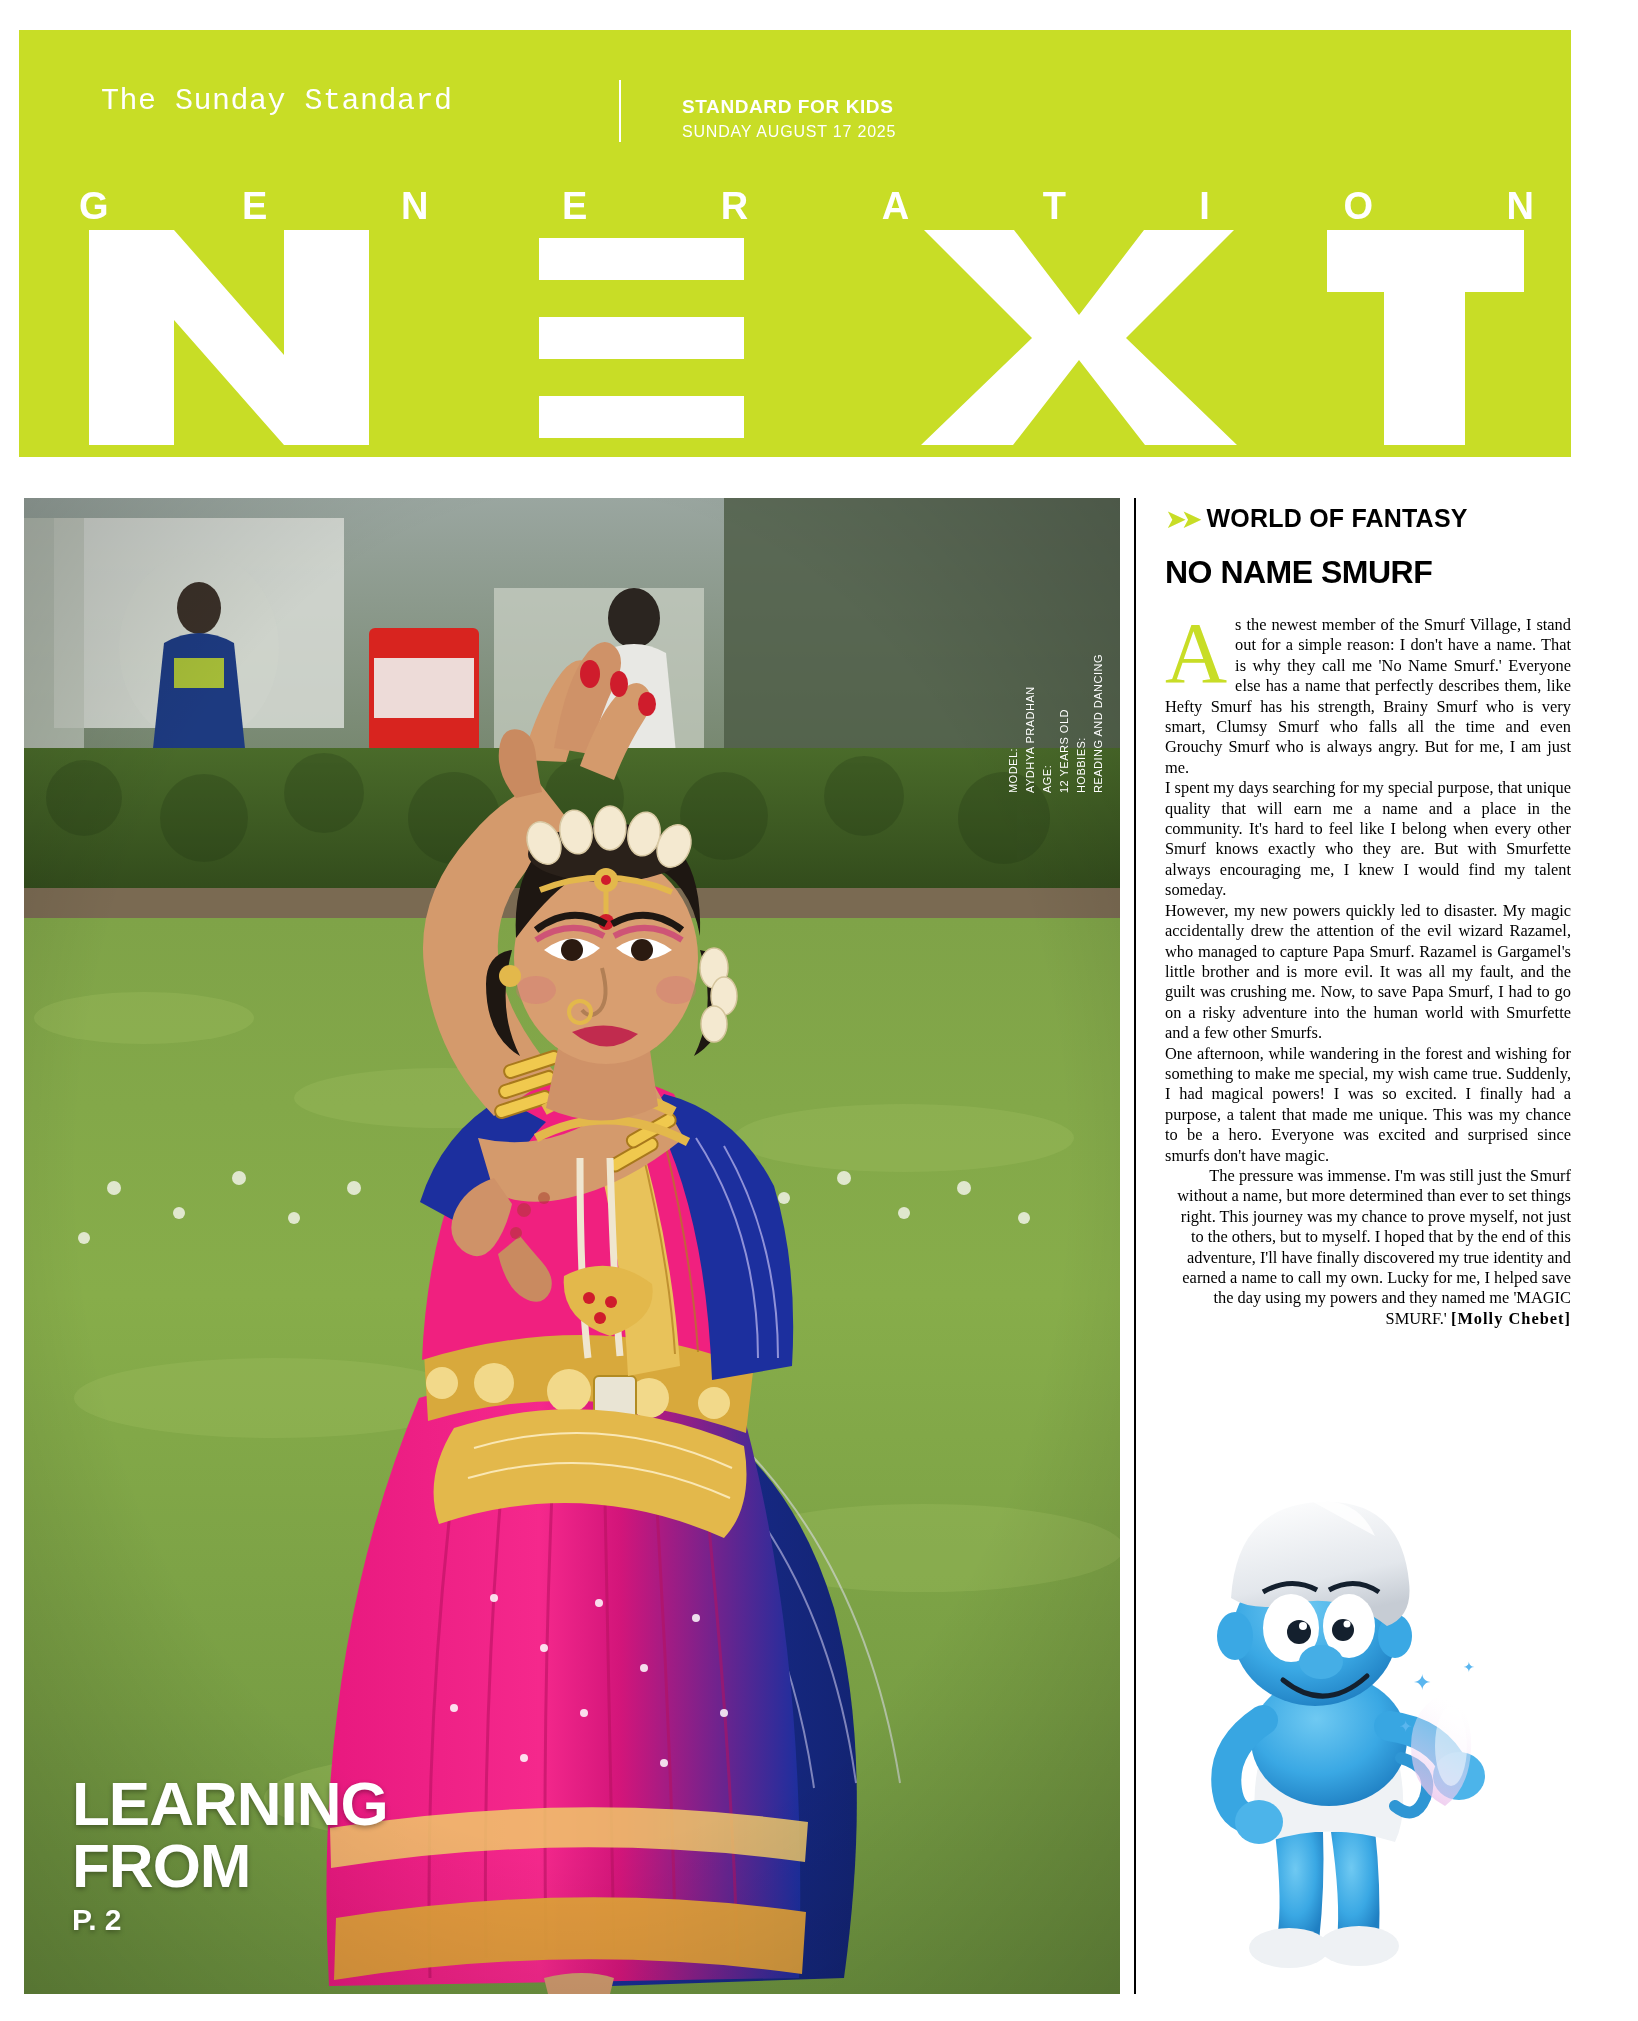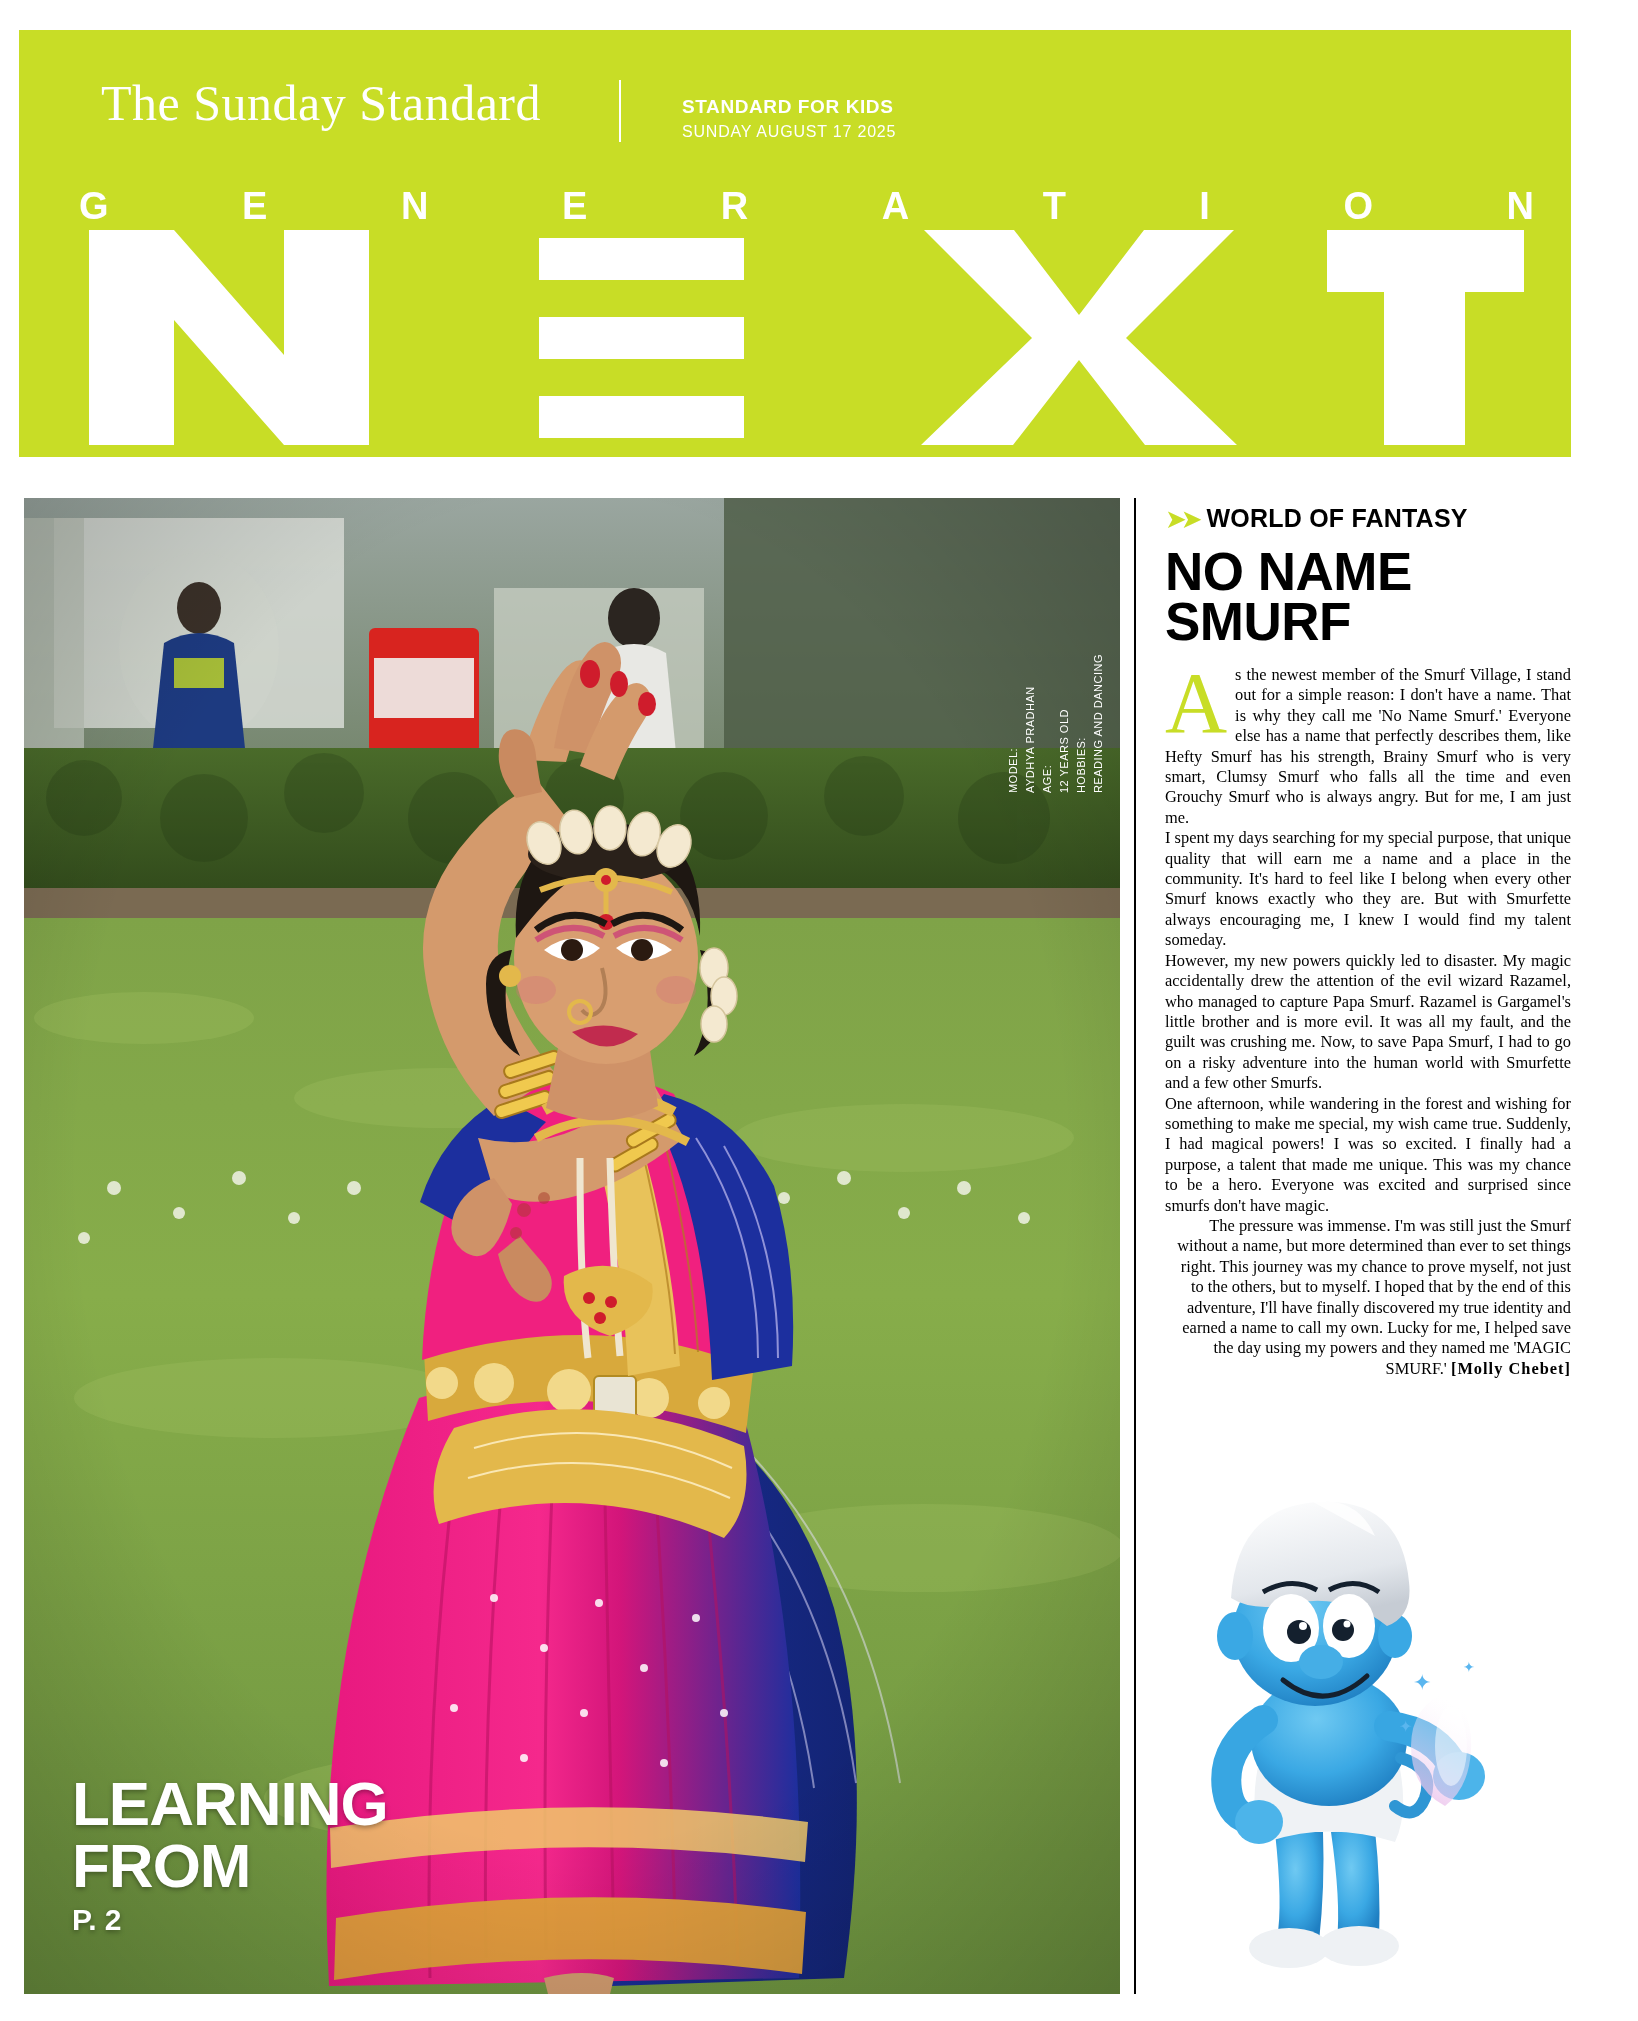--- a/index.html
+++ b/index.html
@@ -26,23 +26,23 @@
     overflow: hidden;
   }
   .masthead-top {
     position: absolute;
     left: 0; top: 0;
     width: 100%;
     height: 110px;
   }
   .paper-title {
     position: absolute;
-    left: 82px; top: 44px;
-    font-family: Liberation Serif, serif;
-    font-size: 50px;
+    left: 82px; top: 54px;
+    font-family: Liberation Mono, monospace;
+    font-size: 30px;
     color: #ffffff;
     letter-spacing: 0.5px;
     white-space: nowrap;
   }
   .mast-divider {
     position: absolute;
     left: 600px; top: 50px;
     width: 2px; height: 62px;
     background: #ffffff;
   }
@@ -160,21 +160,21 @@
   .section-tag-text {
     font-family: "Liberation Sans", sans-serif;
     font-weight: bold;
     font-size: 25px;
     letter-spacing: 0.2px;
     color: #000;
   }
   .headline {
     font-family: "Liberation Sans", sans-serif;
     font-weight: bold;
-    font-size: 53px;
+    font-size: 32px;
     letter-spacing: -0.5px;
     line-height: 50px;
     margin-top: 14px;
     color: #000;
   }
   .body {
     position: relative;
     margin-top: 18px;
     font-family: "Liberation Serif", serif;
     font-size: 16.4px;

